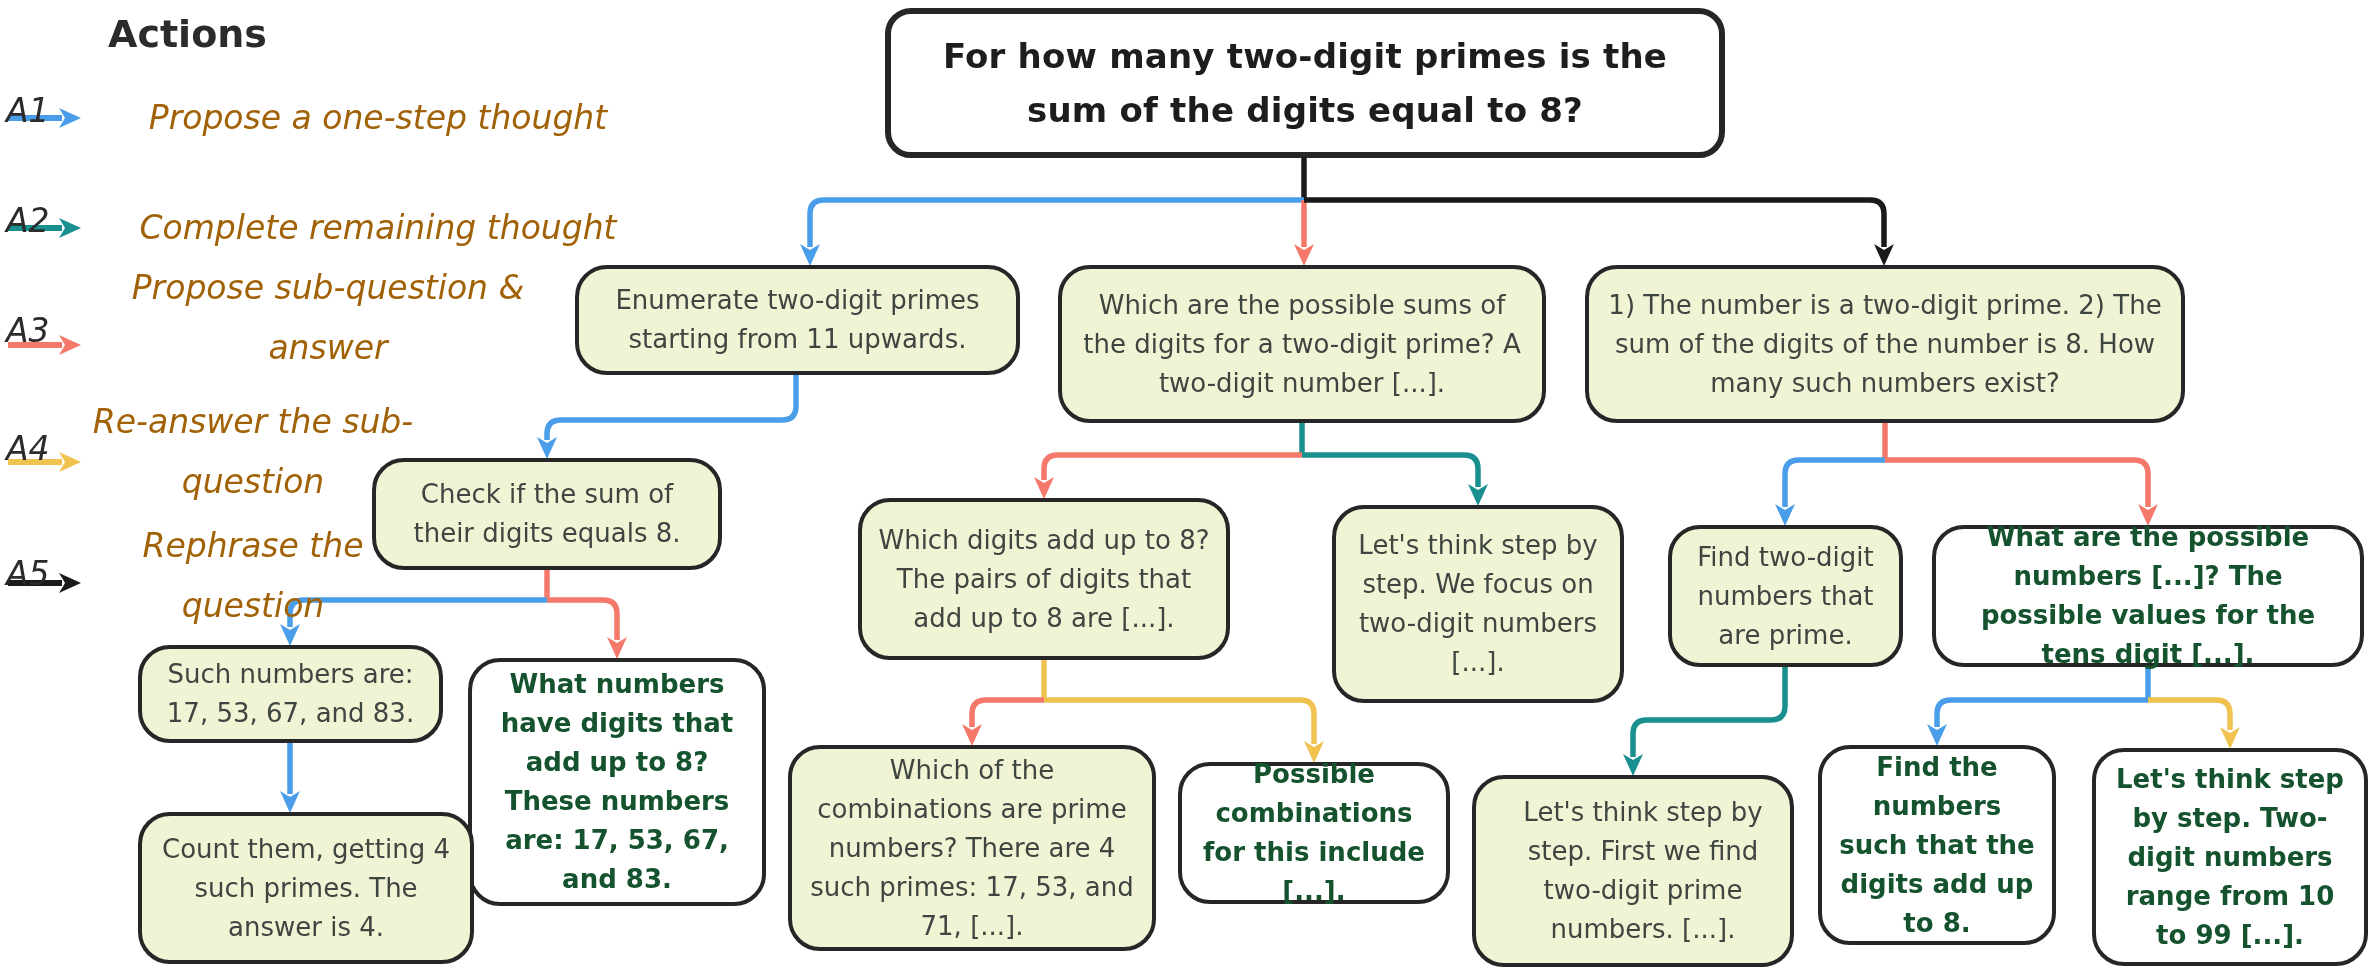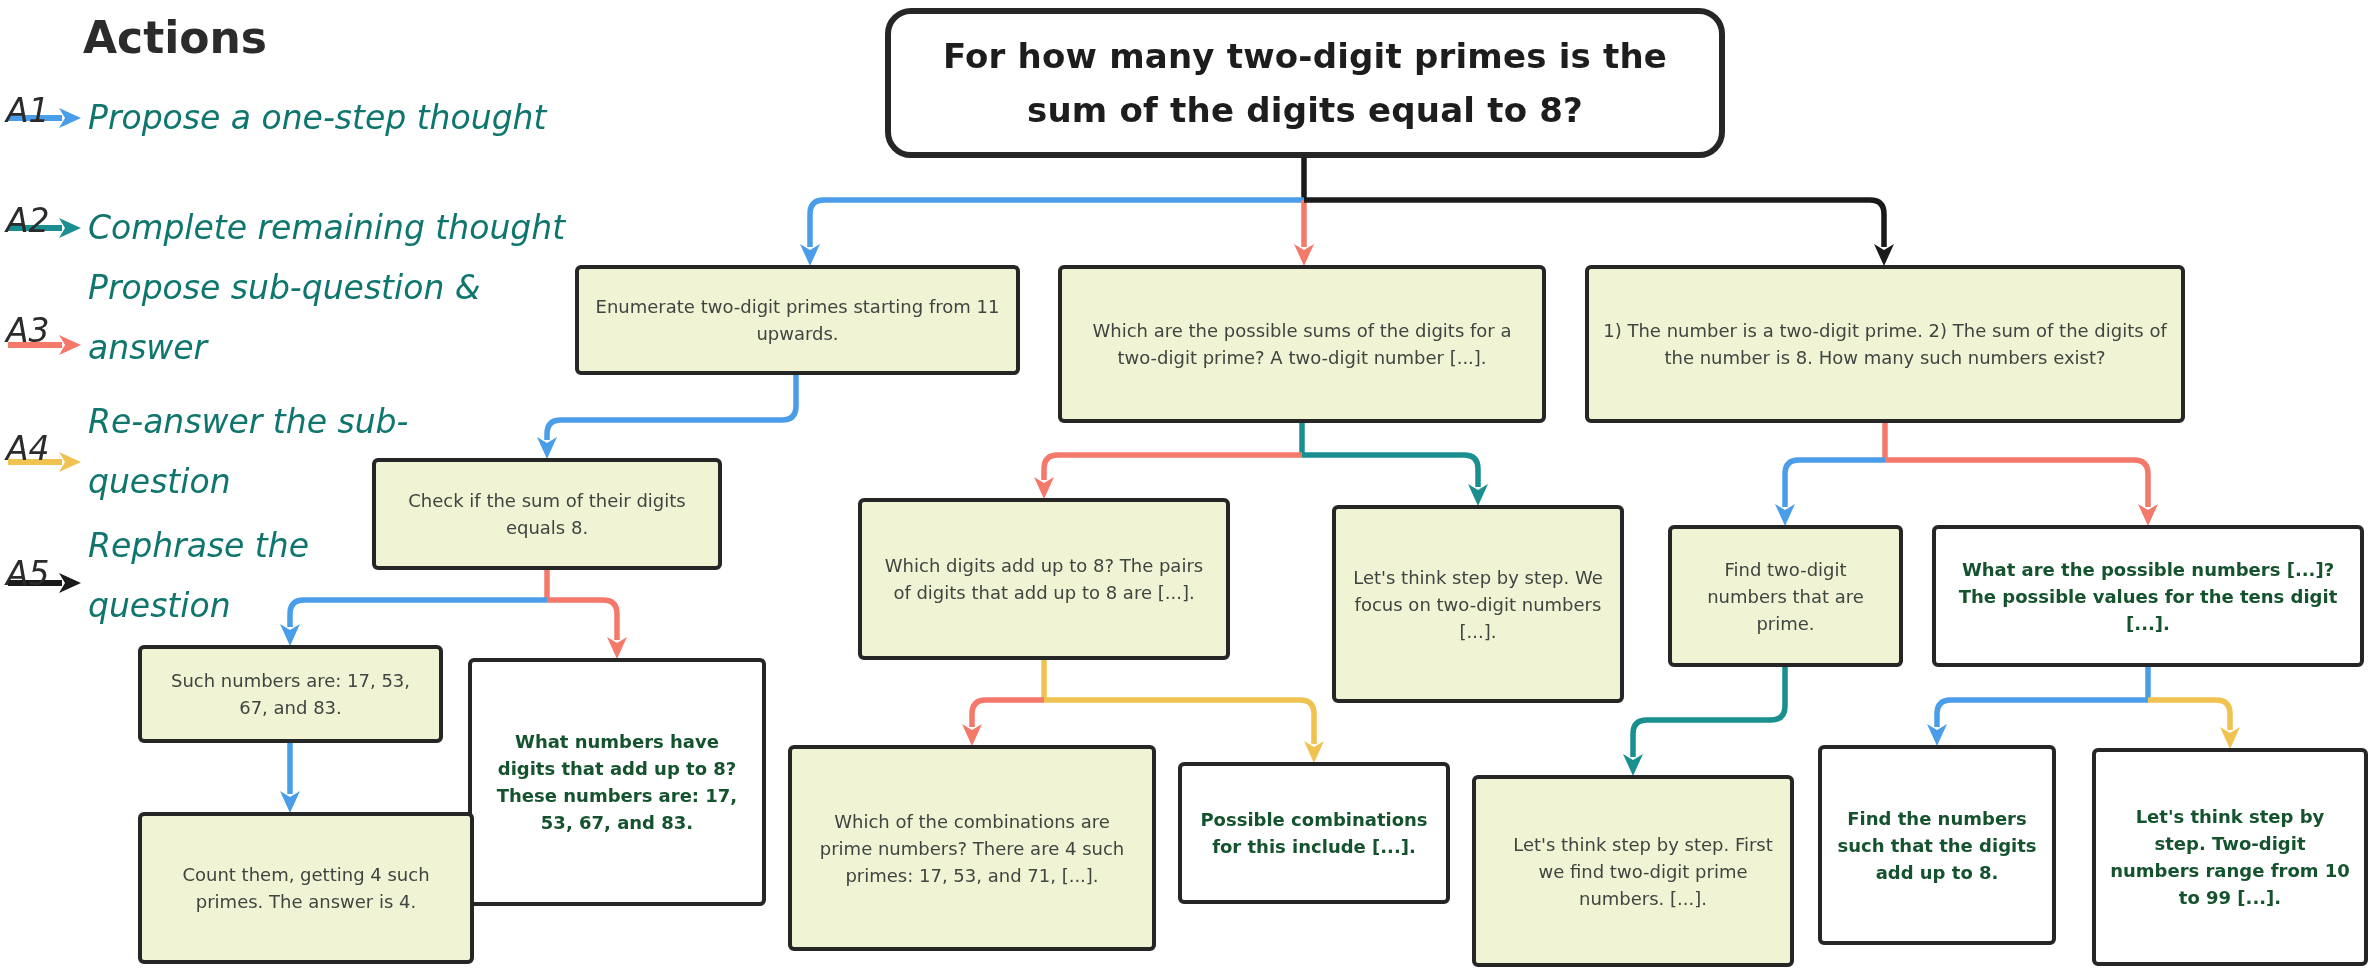--- a/index.html
+++ b/index.html
@@ -12,47 +12,47 @@
   }
   #edges{position:absolute;left:0;top:0;width:2370px;height:974px;}
   .edge{fill:none;stroke-width:5.5px;}
   .legend-arrow{fill:none;stroke-width:6px;}
 
   .node{
     position:absolute;
     display:flex;align-items:center;justify-content:center;
     text-align:center;
     border:4px solid #262626;
-    border-radius:6px;
+    border-radius:32px;
     background:#F0F4D4;
     color:#3F4540;
-    font-size:18px;line-height:1.5;
+    font-size:26px;line-height:1.5;
     padding:6px 14px;box-sizing:border-box;
   }
   .node.white{background:#ffffff;color:#14532d;font-weight:bold;}
   .node.root{
     background:#ffffff;color:#1d1d1d;
     border-width:6px;border-radius:26px;
     font-size:34px;font-weight:700;line-height:1.6;
     letter-spacing:0.2px;
     text-align:center;
   }
 
   .legend{position:absolute;left:0;top:0;width:660px;height:700px;color:#333;}
   .legend-title{
-    position:absolute;left:83px;top:12px;
-    font-size:44px;font-weight:700;color:#2b2b2b;
+    position:absolute;left:108px;top:12px;
+    font-size:38px;font-weight:700;color:#2b2b2b;
   }
   .a-label{
     position:absolute;left:6px;
     font-style:italic;font-size:33px;color:#2b2b2b;margin-top:39px;
   }
   .a-desc{
     position:absolute;left:88px;
-    font-style:italic;font-size:33px;color:#0f766e;line-height:1.82;
+    font-style:italic;font-size:33px;color:#a16207;line-height:1.82;text-align:center;
   }
 </style>
 </head>
 <body>
 
 <div id="canvas">
 
   <svg id="edges" viewBox="0 0 2370 974">
     <defs>
       <marker id="arr-a1" markerWidth="26" markerHeight="26" refX="5" refY="13" orient="auto" markerUnits="userSpaceOnUse">

